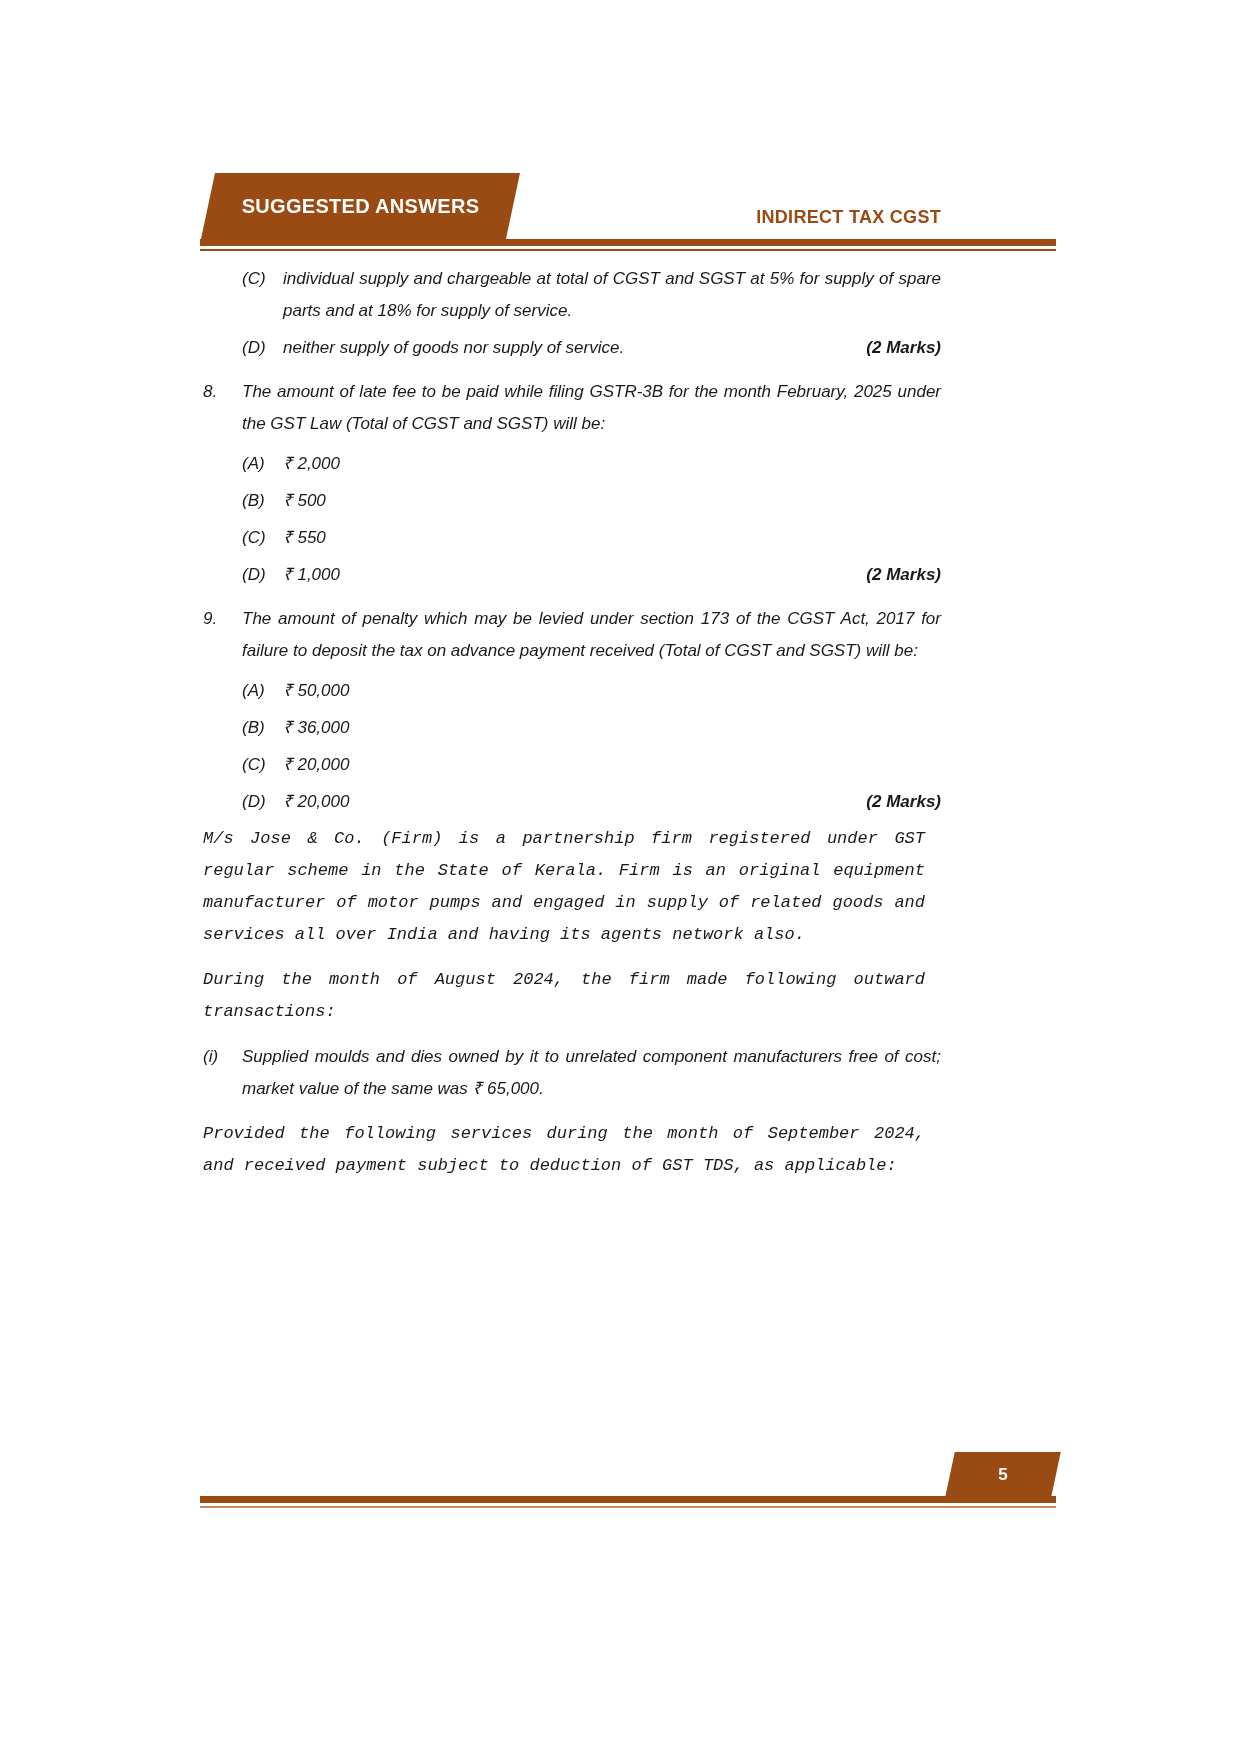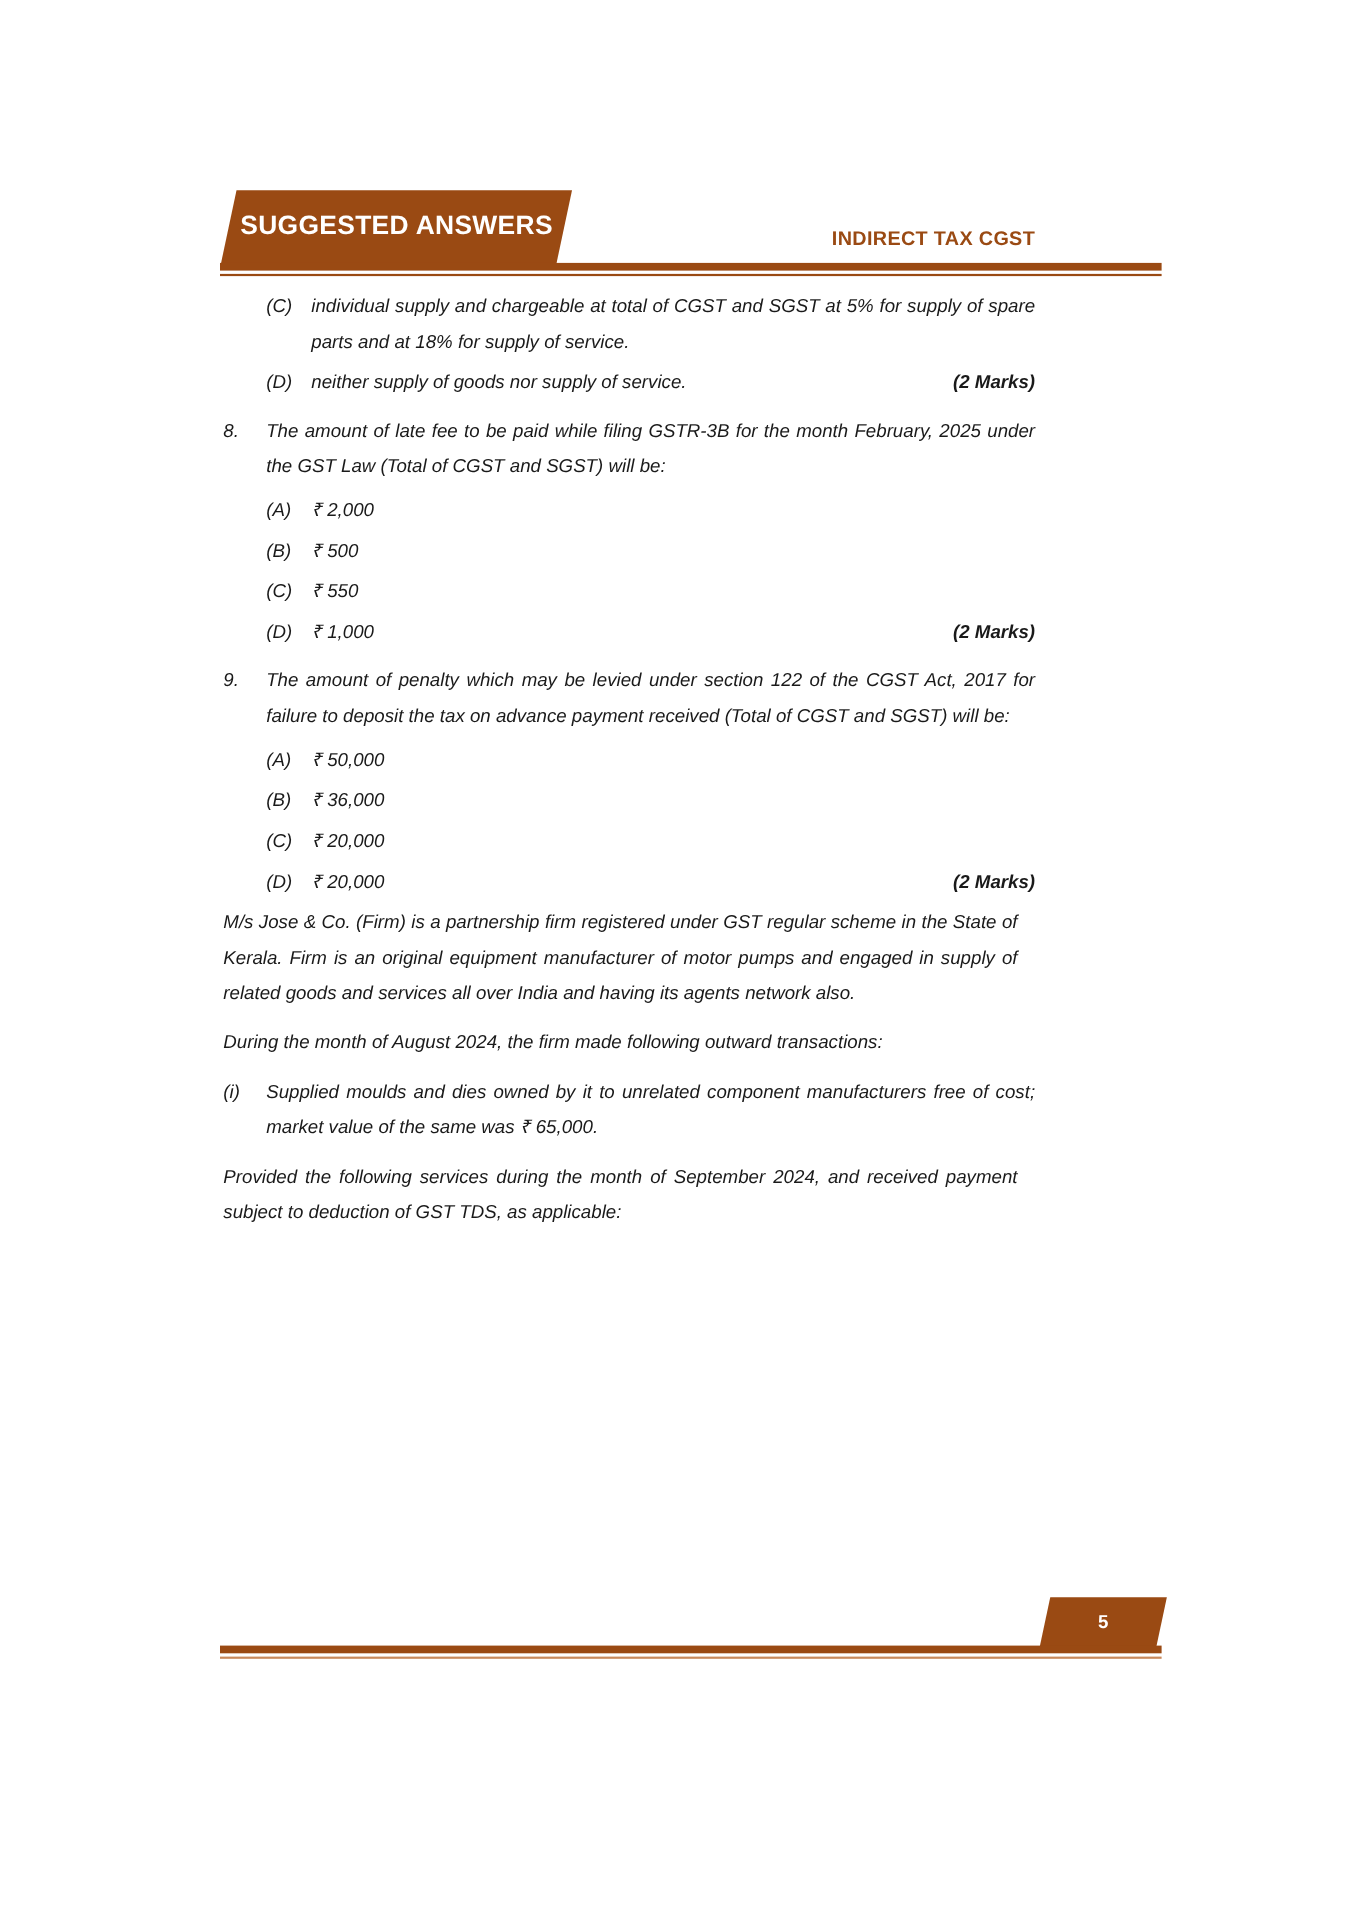--- a/index.html
+++ b/index.html
@@ -6,21 +6,21 @@
   html,body { margin:0; padding:0; background:#ffffff; }
   .page {
     position:relative; width:1241px; height:1754px; background:#ffffff;
     font-family:"Liberation Sans", sans-serif; color:var(--ink); overflow:hidden;
   }
 
   
   .badge { position:absolute; left:208px; top:173px; width:305px; height:66px;
            display:flex; align-items:center; justify-content:center; }
   .badge-bg { position:absolute; inset:0; background:var(--brown); transform:skewX(-12deg); }
-  .badge-label { position:relative; color:#ffffff; font-weight:bold; font-size:24px; letter-spacing:.3px; }
+  .badge-label { position:relative; color:#ffffff; font-weight:bold; font-size:20px; letter-spacing:.3px; }
   .header-title { position:absolute; top:207px; left:203px; width:738px; text-align:right;
                   color:var(--brown); font-weight:bold; font-size:18px; letter-spacing:.3px; }
   .rule-thick { position:absolute; left:200px; width:856px; height:7px; background:var(--brown); }
   .rule-thin  { position:absolute; left:200px; width:856px; height:2px; background:var(--brown); }
   .hdr-thick { top:239px; } .hdr-thin { top:249px; }
 
   
   .page-tab { position:absolute; left:950px; top:1452px; width:106px; height:45px;
               display:flex; align-items:center; justify-content:center; }
   .page-tab-bg { position:absolute; inset:0; background:var(--brown); transform:skewX(-12deg); }
@@ -33,21 +33,21 @@
              font-size:17px; font-style:italic; line-height:32px; }
   .opts { margin-left:39px; }
   .opt  { display:flex; margin:5px 0; }
   .opt-label { flex:0 0 41px; }
   .opt-text  { }
   .opt-marks { margin-left:auto; font-weight:bold; }
   .question { display:flex; margin:12px 0 8px 0; }
   .q-num  { flex:0 0 39px; }
   .q-text { flex:1; text-align:justify; }
   .scenario-heading { font-style:normal; font-weight:bold; font-size:18px; margin:14px 0 10px 0; }
-  .para { text-align:justify; margin:0 16px 13px 0; }
+  .para { text-align:justify; margin:0 16px 13px 0;font-family:Liberation Mono, monospace; }
   .tx-item { display:flex; margin:0 0 13px 0; }
   .tx-label { flex:0 0 39px; }
   .tx-text  { flex:1; text-align:justify; }
 </style>
 </head>
 <body>
 
 <div class="page">
 
   <div class="badge">
@@ -91,21 +91,21 @@
       </div>
       <div class="opt">
         <span class="opt-label">(D)</span>
         <span class="opt-text">₹ 1,000</span>
         <span class="opt-marks">(2 Marks)</span>
       </div>
     </div>
 
     <div class="question">
       <span class="q-num">9.</span>
-      <span class="q-text">The amount of penalty which may be levied under section 122 of the CGST Act, 2017 for failure to deposit the tax on advance payment received (Total of CGST and SGST) will be:</span>
+      <span class="q-text">The amount of penalty which may be levied under section 173 of the CGST Act, 2017 for failure to deposit the tax on advance payment received (Total of CGST and SGST) will be:</span>
     </div>
     <div class="opts">
       <div class="opt">
         <span class="opt-label">(A)</span>
         <span class="opt-text">₹ 50,000</span>
       </div>
       <div class="opt">
         <span class="opt-label">(B)</span>
         <span class="opt-text">₹ 36,000</span>
       </div>

